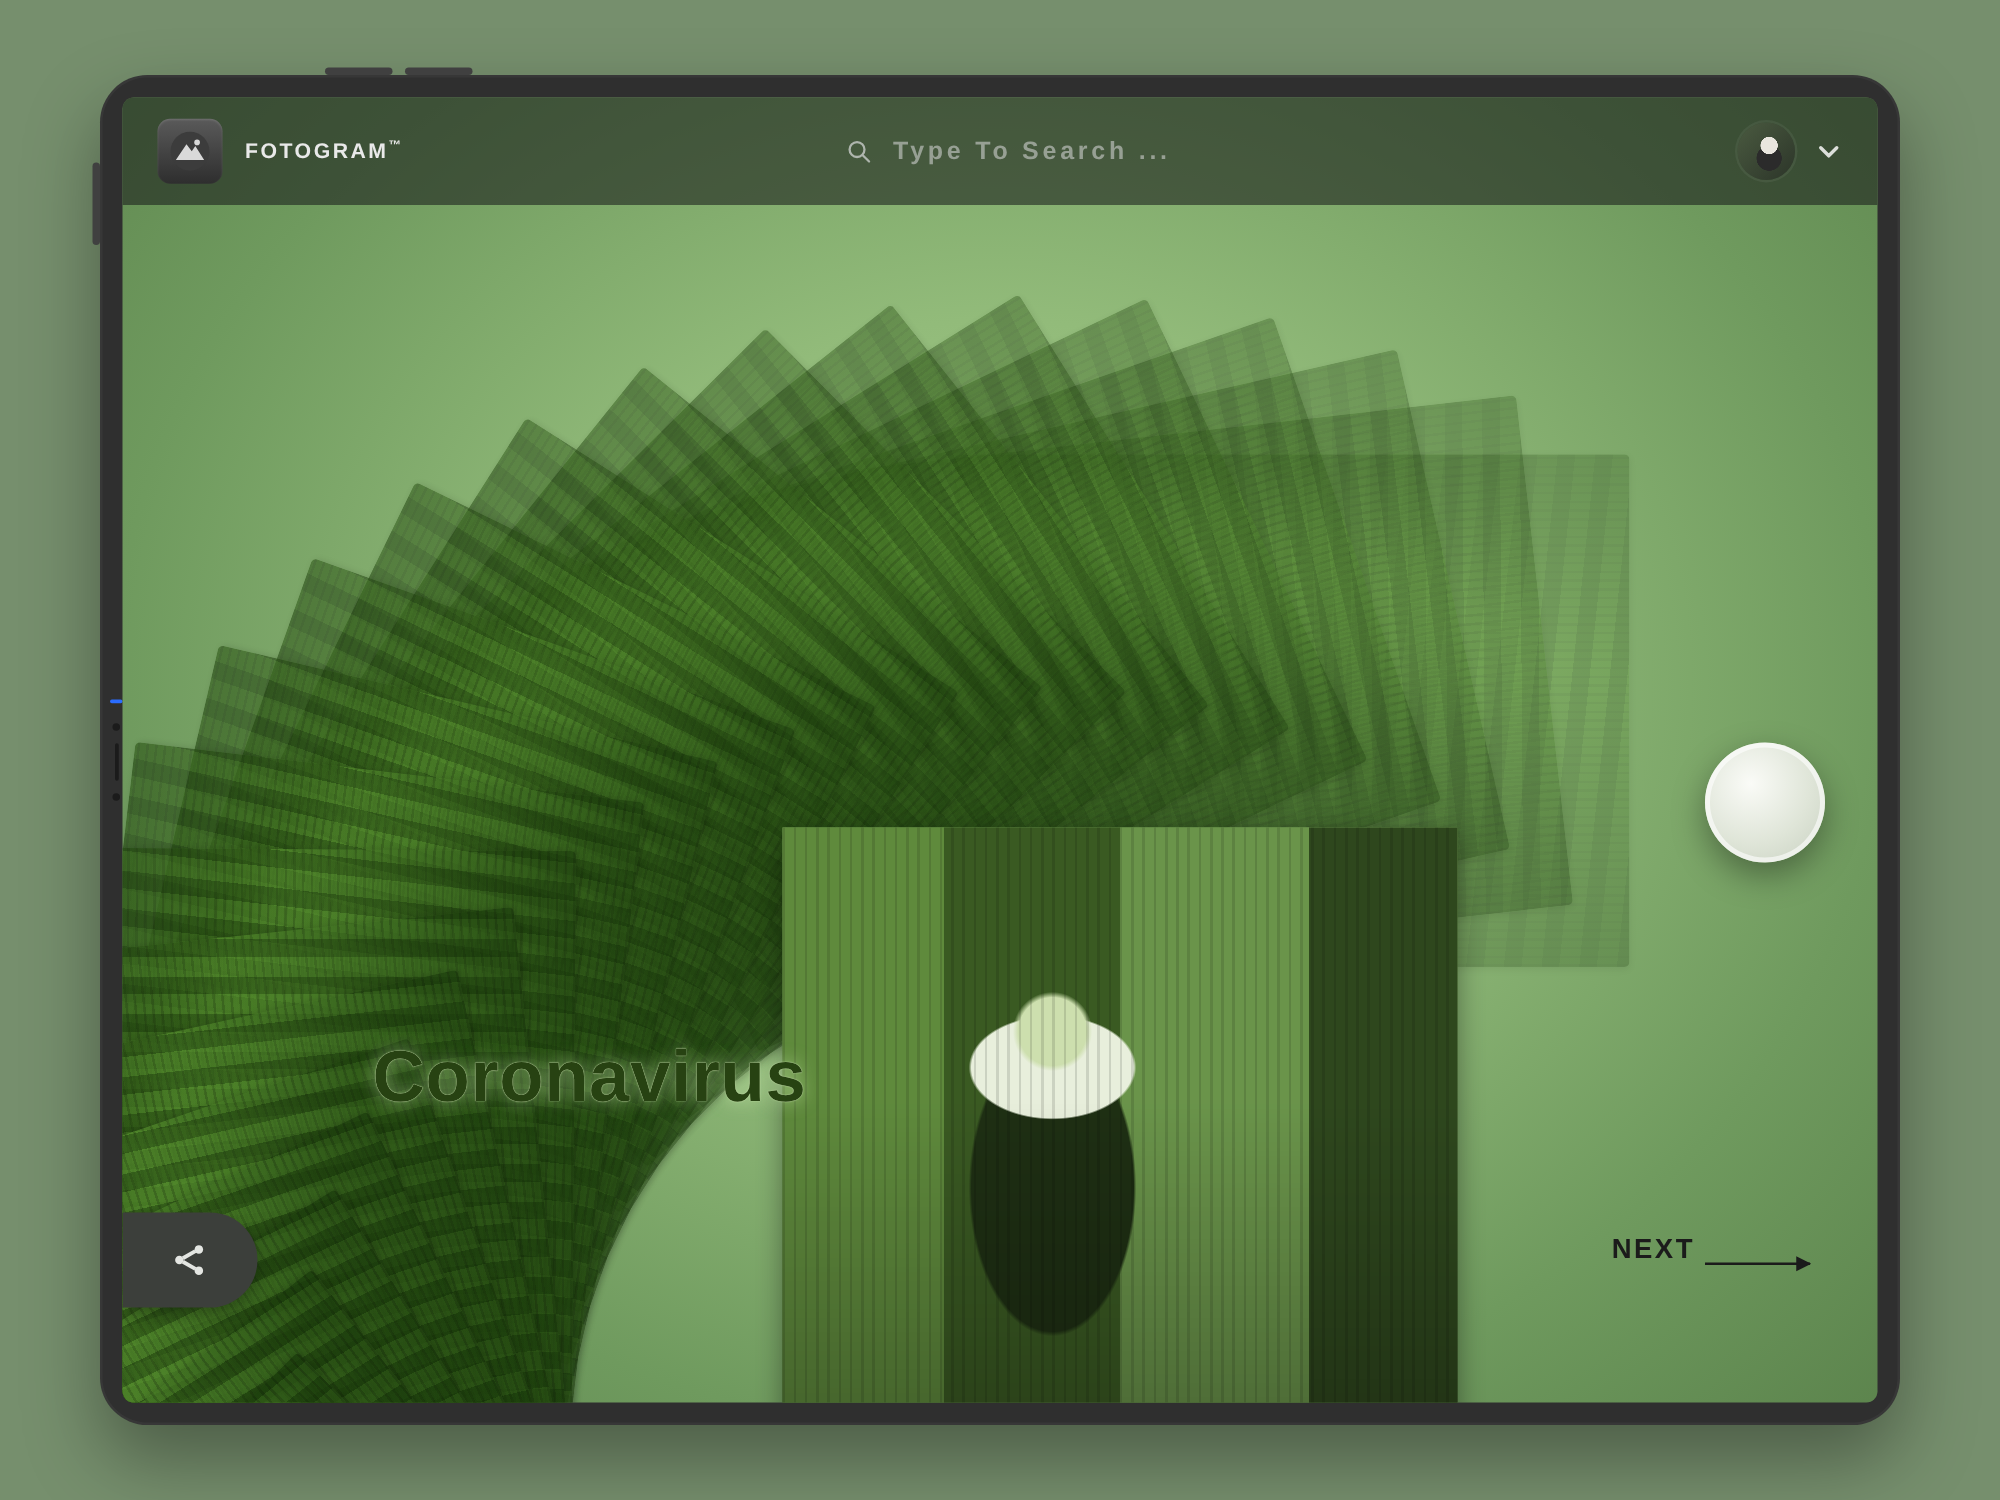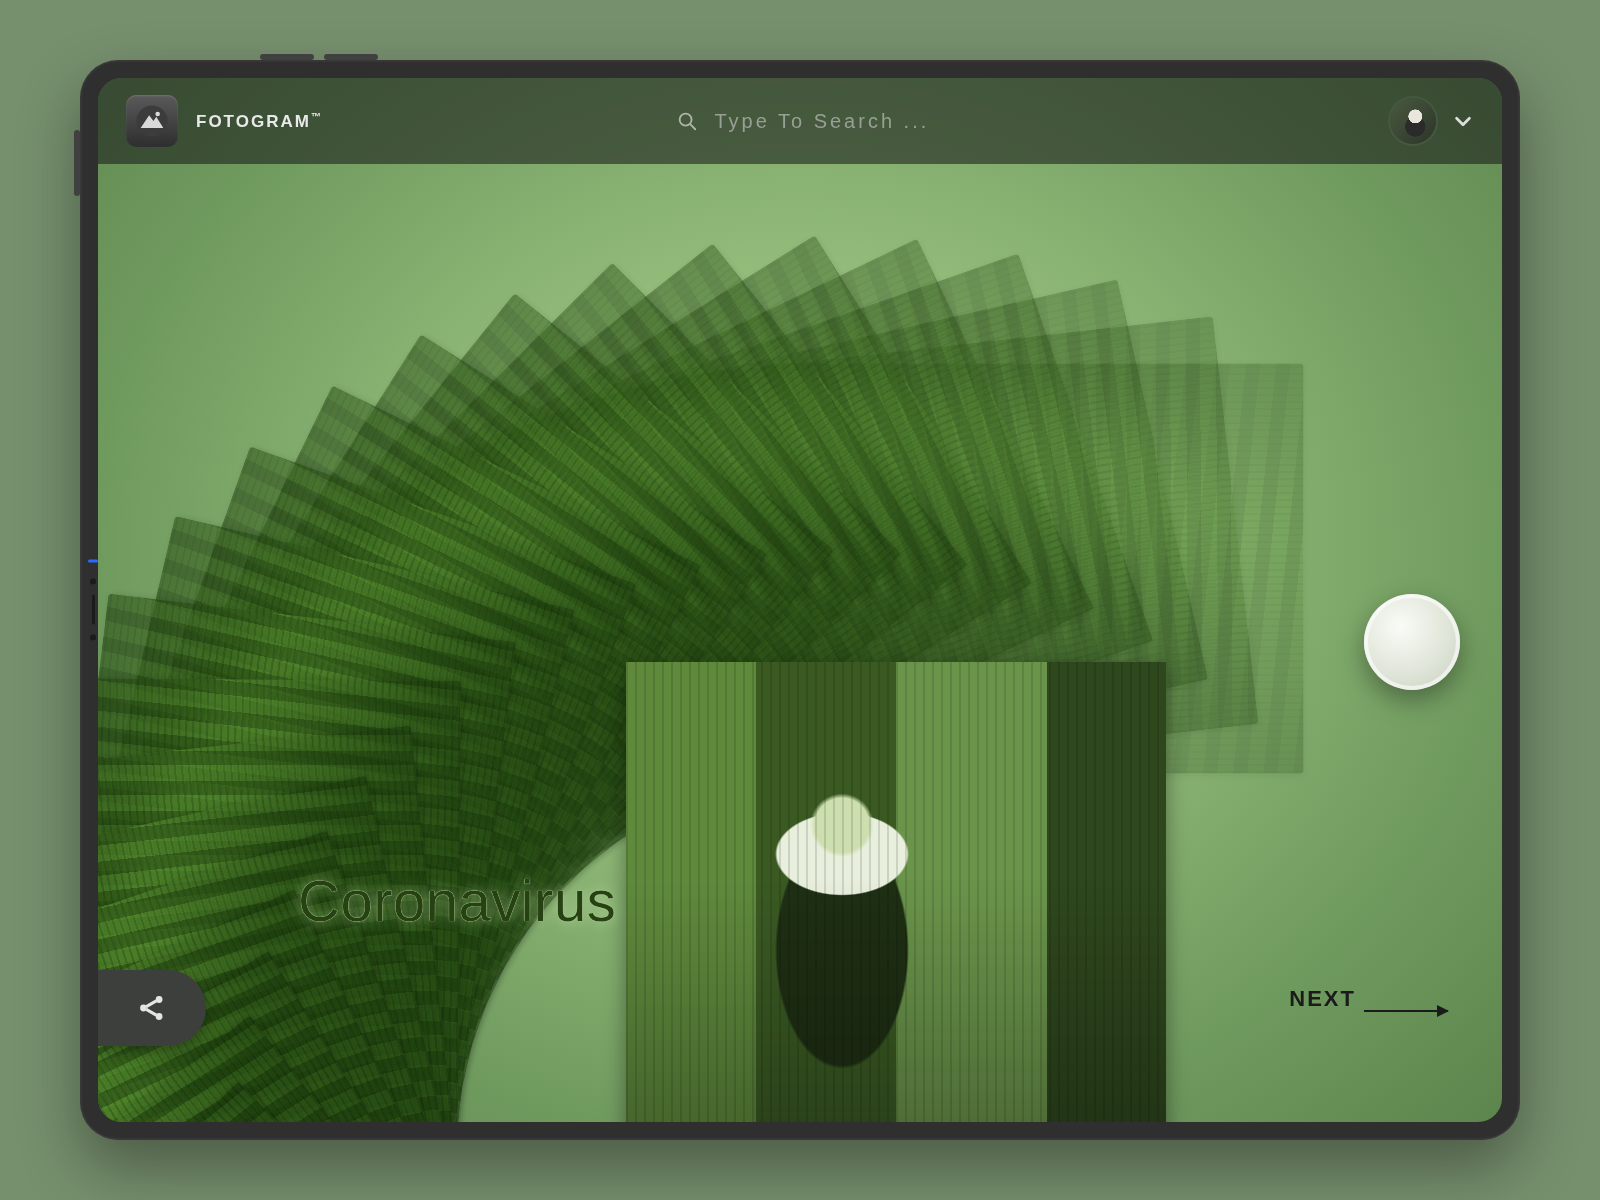--- a/index.html
+++ b/index.html
@@ -26,21 +26,21 @@
   .side-dots {
     position:absolute; left:8px; top:50%; transform:translateY(-50%);
     display:flex; flex-direction:column; align-items:center; gap:10px;
   }
   .side-dots .d { width:6px;height:6px;border-radius:50%;background:#1b1b1b; }
   .side-dots .bar { width:3px;height:30px;border-radius:3px;background:#1b1b1b; }
   .side-dots .blue { width:10px;height:3px;border-radius:2px;background:#2a6cff; margin-bottom:6px;}
   .screen {
     width: 100%; height: 100%;
     background: radial-gradient(ellipse 70% 80% at 50% 45%, #a9cf8e 0%, #92bb7a 35%, #6f9a5e 72%, #5c844d 100%);
-    border-radius: 24px;
+    border-radius: 9px;
     overflow: hidden;
     position: relative;
   }
   
   .topbar {
     position:absolute; top:0; left:0; right:0; height:86px;
     background: rgba(26,30,27,0.58);
     display:flex; align-items:center; padding:0 28px;
     gap:18px;
   }
@@ -55,21 +55,21 @@
     color:#e9e9e9; font-weight:700; letter-spacing:2px; font-size:17px;
   }
   .brand sup { font-size:10px; letter-spacing:0; }
   .search {
     margin-left:auto; margin-right:auto;
     display:flex; align-items:center; gap:16px;
     color:#aeb5ad;
   }
   .search input {
     background:transparent; border:0; outline:0;
-    color:#cdd3cb; font-size:20px; letter-spacing:3px; font-weight:400;
+    color:#cdd3cb; font-size:20px; letter-spacing:3px; font-weight:700;
     width:320px;
   }
   .search input::placeholder { color:#97a094; }
   .rightgrp { display:flex; align-items:center; gap:16px; }
   .avatar {
     width:46px; height:46px; border-radius:50%;
     background:
       radial-gradient(circle at 55% 40%, #e9e6de 0 18%, transparent 19%),
       radial-gradient(circle at 55% 62%, #2b2b2b 0 26%, transparent 27%),
       linear-gradient(135deg,#4a5a40,#2c3529);
@@ -119,22 +119,22 @@
     box-shadow: 0 6px 20px rgba(0,0,0,0.4);
   }
   .front::after{
     content:""; position:absolute; inset:0;
     background: linear-gradient( to top, rgba(0,0,0,0.28), transparent 55%),
                 repeating-linear-gradient( 90deg, rgba(0,0,0,0.12) 0 2px, transparent 2px 9px);
     mix-blend-mode: multiply;
   }
   
   .title {
-    position:absolute; left:200px; top:703px;
-    font-size:58px; font-weight:400;
+    position:absolute; left:200px; top:664px;
+    font-size:58px; font-weight:700;
     color:#274212;
     text-shadow:
        0 0 1px #d8f0bd,
        0 0 0.5px #d8f0bd,
        0 0 14px rgba(210,240,180,0.55);
     letter-spacing:0.5px;
   }
   
   .next {
     position:absolute; right:54px; bottom:110px;

